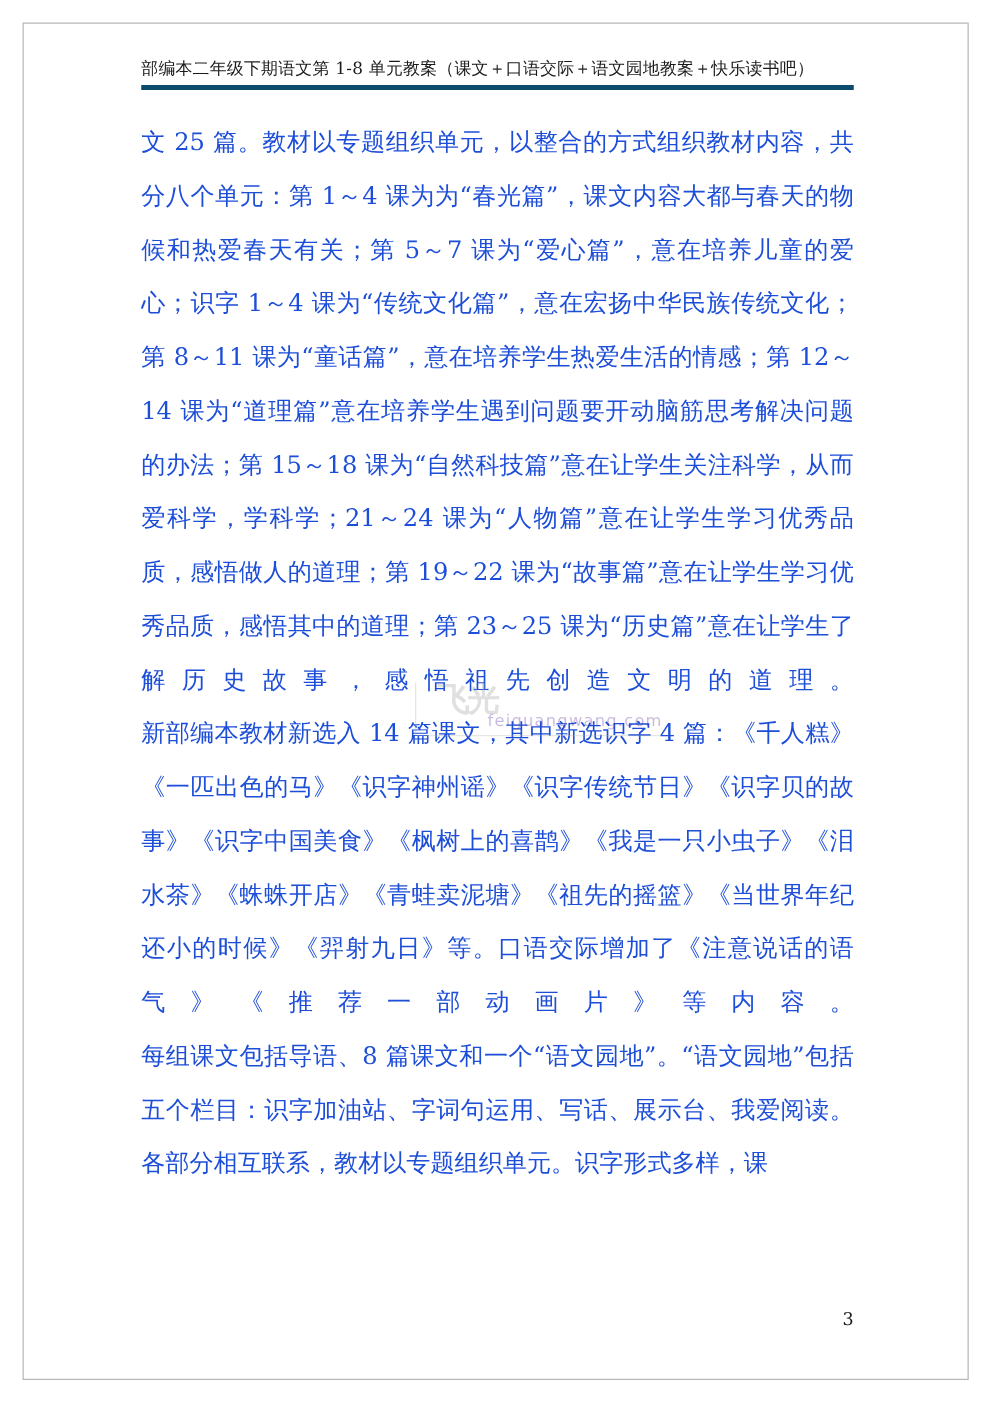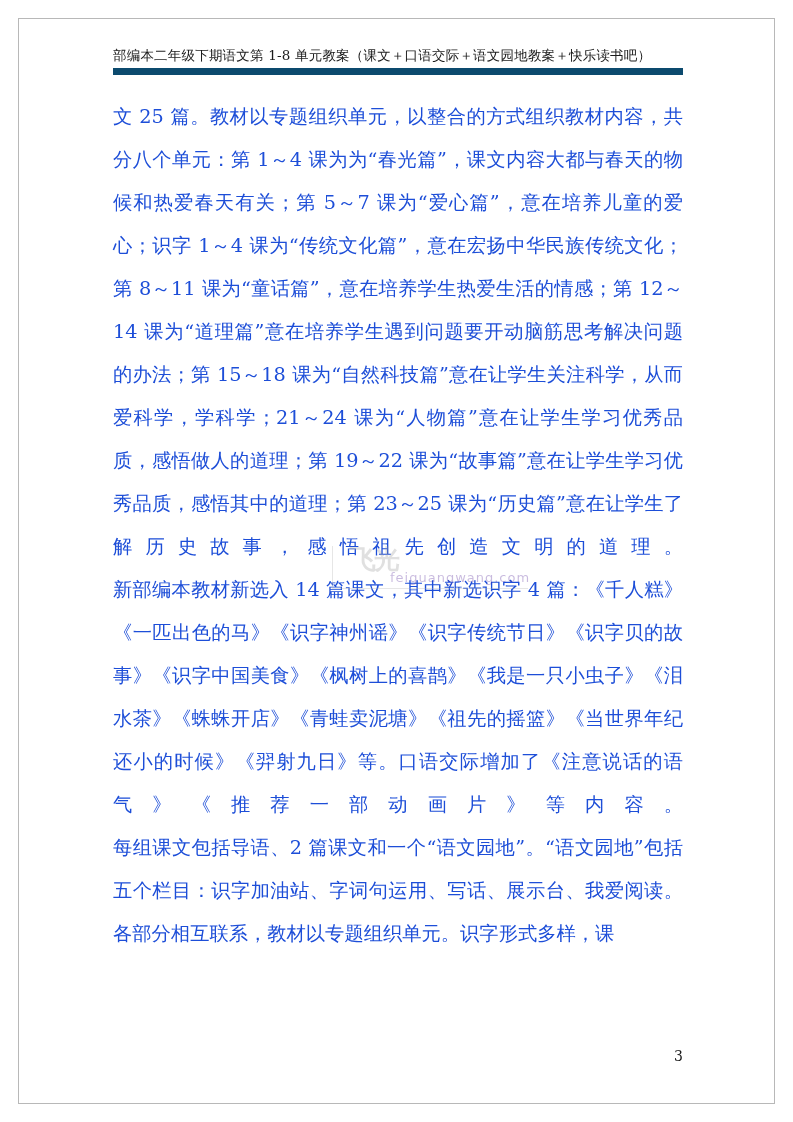--- a/index.html
+++ b/index.html
@@ -43,21 +43,21 @@
     top: 45px;
     width: 570px;
   }
 
   .header {
     font-size: 13.5px;
     line-height: 20px;
     letter-spacing: 0.2px;
     color: #1a1a1a;
     padding-bottom: 3px;
-    border-bottom: 7px solid #0c4a6e;
+    border-bottom: 4px solid #0c4a6e;
     white-space: nowrap;
     font-family: "DejaVu Serif", "Liberation Serif", serif;
   }
 
   .body-text {
     margin-top: 20px;
   }
 
   p.para {
     margin: 0;
@@ -140,21 +140,21 @@
 
   <div class="page-frame"></div>
 
   <div class="content">
 
     <div class="header">部编本二年级下期语文第 1-8 单元教案（课文＋口语交际＋语文园地教案＋快乐读书吧）</div>
 
     <div class="body-text">
       <p class="para justify-all">文 25 篇。教材以专题组织单元，以整合的方式组织教材内容，共分八个单元：第 1～4 课为为“春光篇”，课文内容大都与春天的物候和热爱春天有关；第 5～7 课为“爱心篇”，意在培养儿童的爱心；识字 1～4 课为“传统文化篇”，意在宏扬中华民族传统文化；第 8～11 课为“童话篇”，意在培养学生热爱生活的情感；第 12～14 课为“道理篇”意在培养学生遇到问题要开动脑筋思考解决问题的办法；第 15～18 课为“自然科技篇”意在让学生关注科学，从而爱科学，学科学；21～24 课为“人物篇”意在让学生学习优秀品质，感悟做人的道理；第 19～22 课为“故事篇”意在让学生学习优秀品质，感悟其中的道理；第 23～25 课为“历史篇”意在让学生了解历史故事，感悟祖先创造文明的道理。</p>
       <p class="para justify-all">新部编本教材新选入 14 篇课文，其中新选识字 4 篇：《千人糕》《一匹出色的马》《识字神州谣》《识字传统节日》《识字贝的故事》《识字中国美食》《枫树上的喜鹊》《我是一只小虫子》《泪水茶》《蛛蛛开店》《青蛙卖泥塘》《祖先的摇篮》《当世界年纪还小的时候》《羿射九日》等。口语交际增加了《注意说话的语气》《推荐一部动画片》等内容。</p>
-      <p class="para justify-all">每组课文包括导语、2 篇课文和一个“语文园地”。“语文园地”包括五个栏目：识字加油站、字词句运用、写话、展示台、我爱阅读。</p>
+      <p class="para justify-all">每组课文包括导语、8 篇课文和一个“语文园地”。“语文园地”包括五个栏目：识字加油站、字词句运用、写话、展示台、我爱阅读。</p>
       <p class="para">各部分相互联系，教材以专题组织单元。识字形式多样，课</p>
     </div>
 
   </div>
 
   <div class="watermark">
     <div class="wm-line2"></div>
     <div class="wm-shape">飞光</div>
     <div class="wm-text">feiguangwang.com</div>
     <div class="wm-line"></div>

